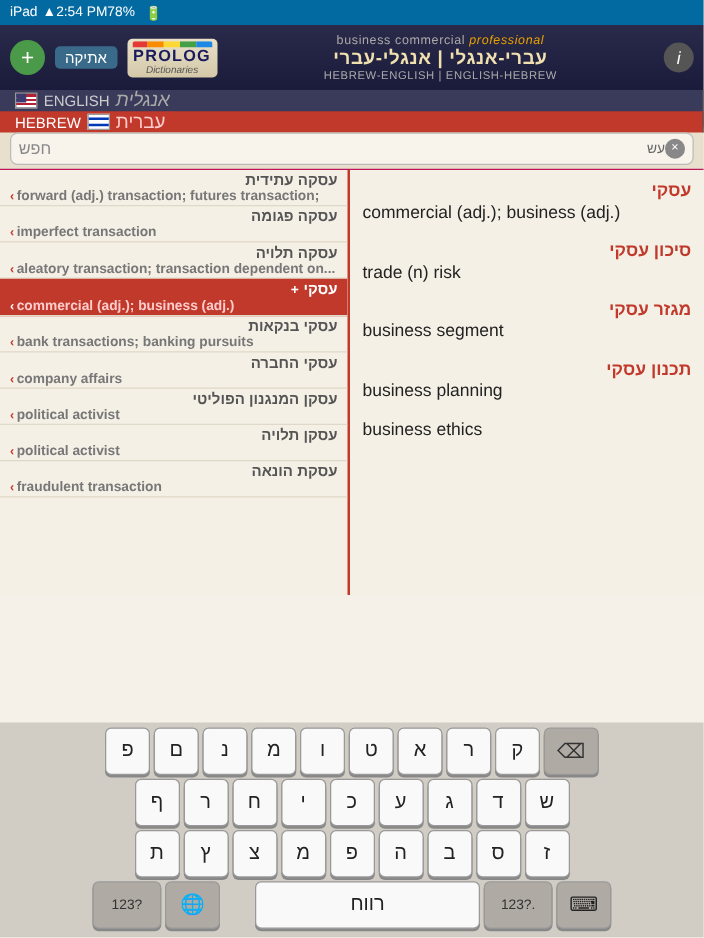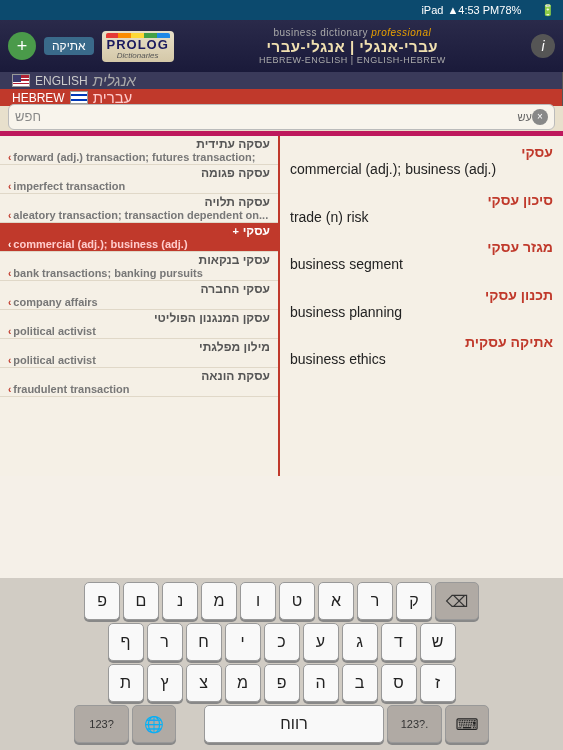--- a/index.html
+++ b/index.html
@@ -7,31 +7,31 @@
       width: 563px;
       height: 750px;
       font-family: Arial, sans-serif;
       background: #f5f0e8;
       overflow: hidden;
       position: relative;
     }
 
     
     .status-bar {
-      background: #0c4a6e;
+      background: #0369a1;
       color: white;
       font-size: 11px;
       padding: 2px 8px;
       display: flex;
-      justify-content: flex-end;
+      justify-content: flex-start;
       align-items: center;
       height: 20px;
     }
     .status-bar-left { display: flex; align-items: center; gap: 4px; }
-    .status-bar-right { display: flex; align-items: center; gap: 20px; }
+    .status-bar-right { display: flex; align-items: center; gap: 8px; }
 
     
     .header {
       background: linear-gradient(to bottom, #2a2a4a, #1a1a3a);
       height: 52px;
       display: flex;
       align-items: center;
       padding: 4px 8px;
       gap: 8px;
     }
@@ -167,21 +167,21 @@
     }
 
     
     .search-bar {
       background: #e8e0cc;
       padding: 5px 8px;
       display: flex;
       align-items: center;
       gap: 6px;
       height: 34px;
-      border-bottom: 5px solid #be185d;
+      border-bottom: 1px solid #be185d;
     }
     .search-input-wrap {
       flex: 1;
       background: #f8f4ec;
       border: 1px solid #bbb;
       border-radius: 6px;
       display: flex;
       align-items: center;
       padding: 0 6px;
       height: 26px;
@@ -355,21 +355,21 @@
     }
   </style>
 </head>
 <body>
 
 <div class="status-bar">
   <div class="status-bar-left">
     <span>iPad</span>
     <span>▲</span>
   </div>
-  <div>4:53 PM</div>
+  <div>2:54 PM</div>
   <div class="status-bar-right">
     <span>78%</span>
     <span>🔋</span>
   </div>
 </div>
 
 <div class="header">
 
   <div style="background:#4a9a4a; border-radius:50%; width:28px; height:28px; display:flex; align-items:center; justify-content:center; color:white; font-size:18px; cursor:pointer; flex-shrink:0;">+</div>
 
@@ -382,21 +382,21 @@
       <span style="background:#fdd835;"></span>
       <span style="background:#43a047;"></span>
       <span style="background:#1e88e5;"></span>
     </div>
     <span class="prolog-text">PROLOG</span>
     <span class="prolog-sub">Dictionaries</span>
   </div>
 
   <div class="header-titles">
     <div class="header-top-line">
-      <span>business dictionary</span>
+      <span>business commercial</span>
       <span class="pro">professional</span>
     </div>
     <div class="header-main-title">עברי-אנגלי | אנגלי-עברי</div>
     <div class="header-sub-title">HEBREW-ENGLISH | ENGLISH-HEBREW</div>
   </div>
 
   <div class="header-info-btn">i</div>
 </div>
 
 <div class="lang-tabs">
@@ -446,21 +446,21 @@
       </div>
       <div class="left-item">
         <div class="hebrew-text">עסקי החברה</div>
         <div class="english-text"><span class="chevron">‹ </span>company affairs</div>
       </div>
       <div class="left-item">
         <div class="hebrew-text">עסקן המנגנון הפוליטי</div>
         <div class="english-text"><span class="chevron">‹ </span>political activist</div>
       </div>
       <div class="left-item">
-        <div class="hebrew-text">מילון מפלגתי</div>
+        <div class="hebrew-text">עסקן תלויה</div>
         <div class="english-text"><span class="chevron">‹ </span>political activist</div>
       </div>
       <div class="left-item">
         <div class="hebrew-text">עסקת הונאה</div>
         <div class="english-text"><span class="chevron">‹ </span>fraudulent transaction</div>
       </div>
     </div>
 
   <div class="right-panel" id="right-panel-container">
   <div class="right-entry">
@@ -473,21 +473,20 @@
       </div>
       <div class="right-entry">
         <div class="hebrew-title">מגזר עסקי</div>
         <div class="definition">business segment</div>
       </div>
       <div class="right-entry">
         <div class="hebrew-title">תכנון עסקי</div>
         <div class="definition">business planning</div>
       </div>
       <div class="right-entry">
-        <div class="hebrew-title">אתיקה עסקית</div>
         <div class="definition">business ethics</div>
       </div>
     </div>
 
 </div>
 
 <div class="keyboard">
 
   <div class="kb-row">
     <div class="kb-key">פ</div>

